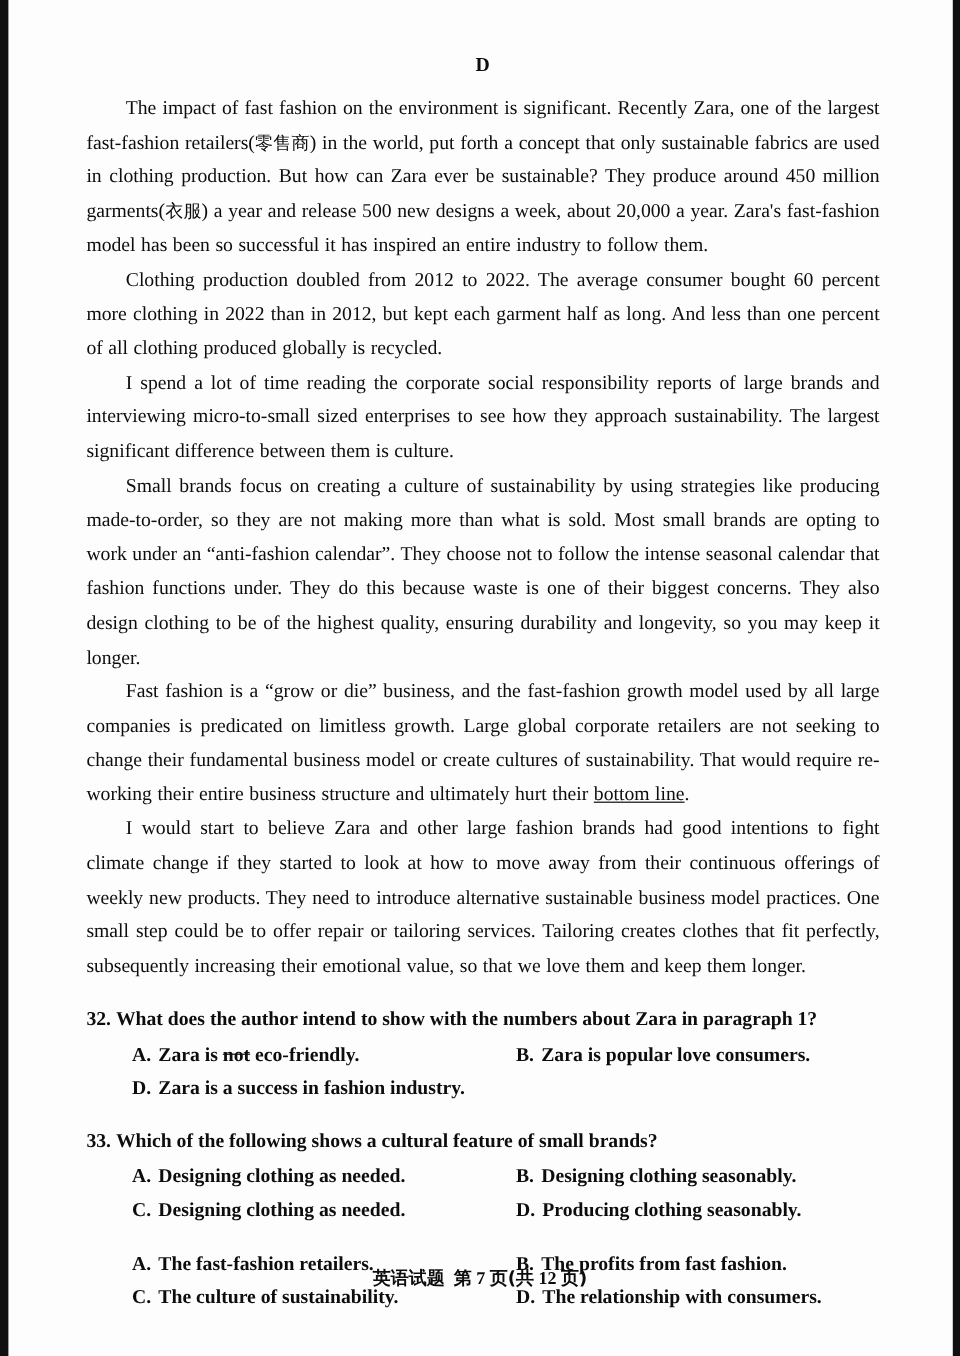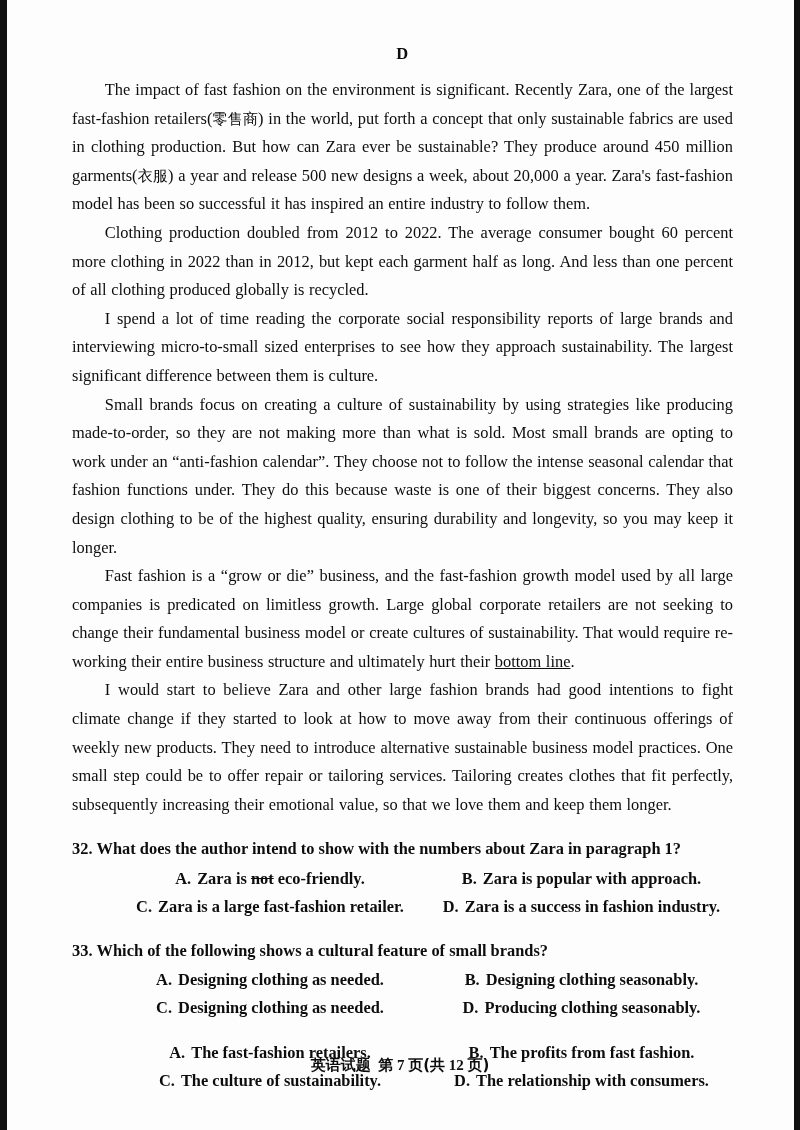--- a/index.html
+++ b/index.html
@@ -82,21 +82,20 @@
     text-indent: -18px;
     margin: 0 0 1px 0;
     font-weight: 600;
   }
   .q-options {
     display: grid;
     grid-template-columns: 320px 1fr;
     column-gap: 0px;
     row-gap: 0px;
     padding-left: 38px;
-    text-align: center;
   }
   .opt {
     font-size: 16.4px;
     line-height: 28.2px;
     white-space: nowrap;
     font-weight: 600;
   }
   .opt .opt-letter { margin-right: 6px; }
 
   .footer {
@@ -137,22 +136,21 @@
     <p class="para"><span>Fast fashion is a “grow or die” business, and the fast-fashion growth model used by all large companies is predicated on limitless growth. Large global corporate retailers are not seeking to change their fundamental business model or create cultures of sustainability. That would require re-working their entire business structure and ultimately hurt their </span><span class="ul-term">bottom line</span><span>.</span></p>
 
     <p class="para">I would start to believe Zara and other large fashion brands had good intentions to fight climate change if they started to look at how to move away from their continuous offerings of weekly new products. They need to introduce alternative sustainable business model practices. One small step could be to offer repair or tailoring services. Tailoring creates clothes that fit perfectly, subsequently increasing their emotional value, so that we love them and keep them longer.</p>
 
     <div class="questions">
 
       <div class="q-item">
         <div class="q-stem"><span>32.</span>&nbsp;<span>What does the author intend to show with the numbers about Zara in paragraph 1?</span></div>
         <div class="q-options">
           <div class="opt"><span class="opt-letter">A.</span><span>Zara is </span><span class="strike">not</span><span> eco-friendly.</span></div>
-          <div class="opt"><span class="opt-letter">B.</span><span>Zara is popular with approach.</span></div>
-          <div class="opt"><span class="opt-letter">C.</span><span>Zara is a large fast-fashion retailer.</span></div>
+          <div class="opt"><span class="opt-letter">B.</span><span>Zara is popular love consumers.</span></div>
           <div class="opt"><span class="opt-letter">D.</span><span>Zara is a success in fashion industry.</span></div>
         </div>
       </div>
 
       <div class="q-item">
         <div class="q-stem"><span>33.</span>&nbsp;<span>Which of the following shows a cultural feature of small brands?</span></div>
         <div class="q-options">
           <div class="opt"><span class="opt-letter">A.</span><span>Designing clothing as needed.</span></div>
           <div class="opt"><span class="opt-letter">B.</span><span>Designing clothing seasonably.</span></div>
           <div class="opt"><span class="opt-letter">C.</span><span>Designing clothing as needed.</span></div>

